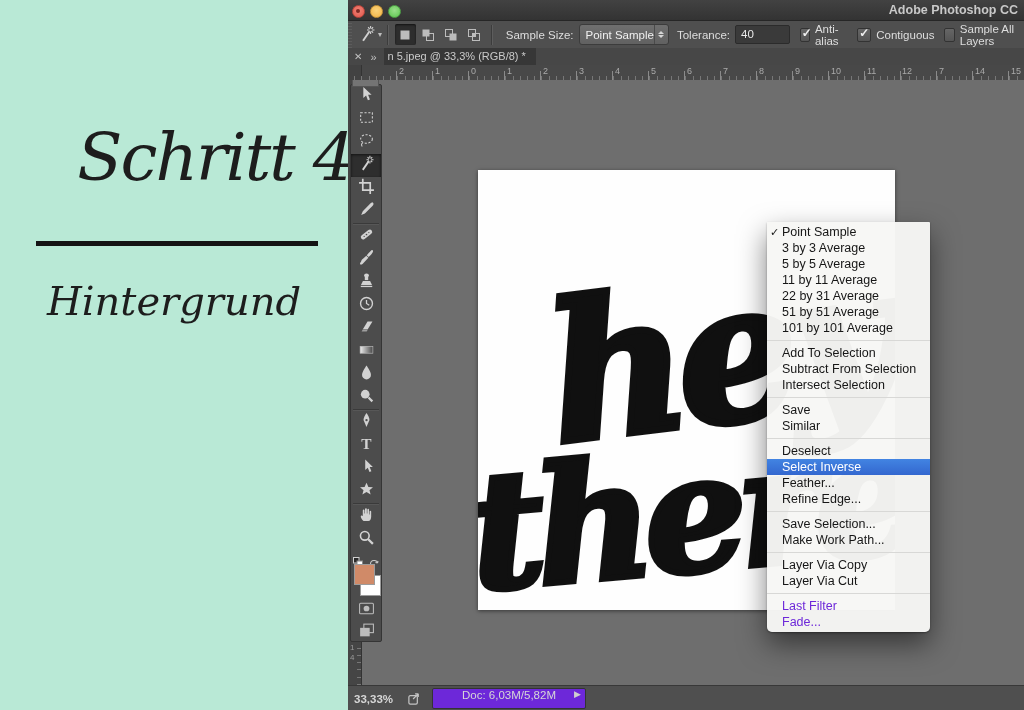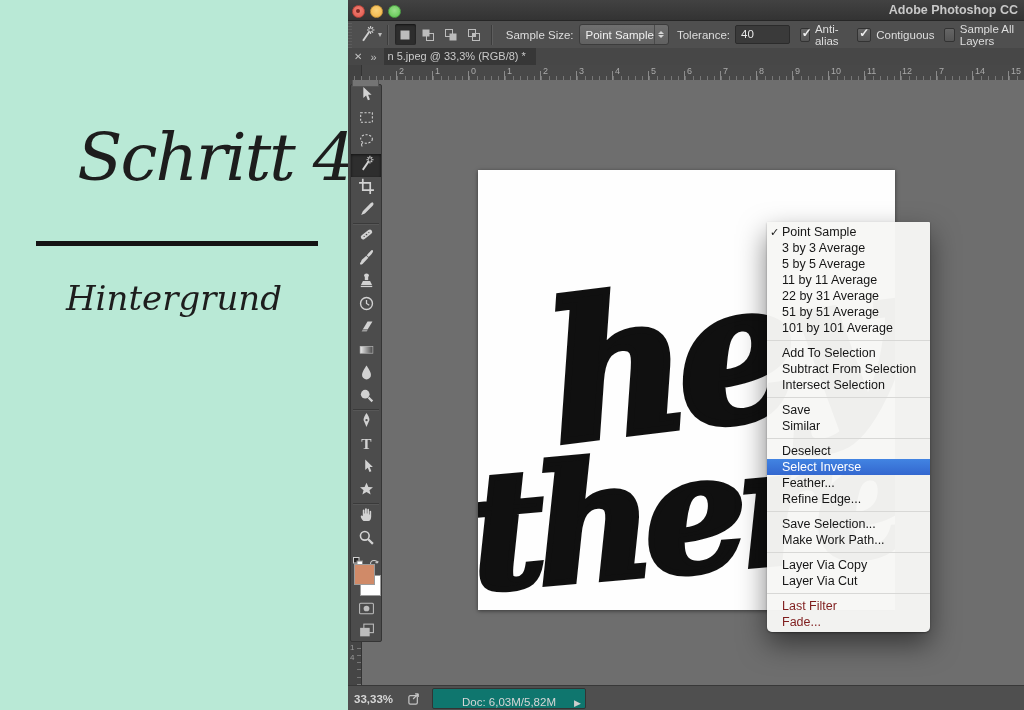--- a/index.html
+++ b/index.html
@@ -6,21 +6,21 @@
   body{width:1024px;height:710px;overflow:hidden;position:relative;
        font-family:"Liberation Sans",sans-serif;background:#6e6e6e;
        -webkit-font-smoothing:antialiased;}
 
   
   .mint-panel{position:absolute;left:0;top:0;width:348px;height:710px;background:#b9e9d6;}
   .script{font-family:"DejaVu Serif",serif;font-style:italic;color:#1d1d1d;}
   .step-title{position:absolute;top:118px;left:0;width:100%;text-align:center;
               font-size:66px;line-height:1.2;letter-spacing:-2px;margin-left:41px;}
   .mint-divider{position:absolute;top:241px;left:36px;width:282px;height:5px;background:#141414;}
-  .step-sub{position:absolute;left:0;width:100%;text-align:center;font-size:34px;line-height:1;}
+  .step-sub{position:absolute;left:0;width:100%;text-align:center;font-size:40px;line-height:1;}
   .sub1{top:281px;}
   .sub2{top:351px;}
 
   
   .ps-window{position:absolute;left:348px;top:0;width:676px;height:710px;background:#6e6e6e;}
 
   
   .titlebar{position:absolute;left:0;top:0;width:100%;height:20px;
             background:linear-gradient(#424242,#333);border-bottom:1px solid #262626;text-align:center;}
   .tl{position:absolute;top:4.5px;width:11px;height:11px;border-radius:50%;}
@@ -99,30 +99,30 @@
   .document{position:absolute;left:130px;top:90px;width:417px;height:440px;background:#fefefe;
             box-shadow:0 1px 4px rgba(0,0,0,.5);overflow:hidden;z-index:2;}
 
   
   .context-menu{position:absolute;left:419px;top:142px;width:163px;background:rgba(247,247,245,.97);
                 border-radius:1px 1px 5px 5px;box-shadow:0 1px 2px rgba(0,0,0,.35), 0 12px 28px rgba(0,0,0,.5);
                 padding:2px 0;z-index:10;font-size:12.5px;color:#161616;}
   .menu-item{position:relative;height:16px;line-height:16px;padding-left:15px;white-space:nowrap;}
   .menu-item .chk{position:absolute;left:3px;top:0;width:11px;font-size:11px;}
   .menu-item.hl{background:linear-gradient(#4284e2,#3367cf);color:#fff;}
-  .menu-item.dis{color:#7f1d1d;}
+  .menu-item.dis{color:#6d28d9;}
   .menu-sep{height:1px;background:#d8d8d6;margin:4px 0;}
 
   
   .statusbar{position:absolute;left:0;top:685px;width:100%;height:25px;background:#4f4f4f;
              border-top:1px solid #383838;color:#d6d6d6;font-size:11.5px;display:flex;align-items:center;}
   .zoom-field{margin-left:6px;font-weight:bold;}
   .export-btn{margin-left:14px;display:flex;align-items:center;}
-  .doc-strip{margin-left:10px;width:152px;height:19px;background:#0f766e;border:1px solid #343434;
-             border-radius:2px;display:flex;align-items:flex-end;position:relative;}
+  .doc-strip{margin-left:10px;width:152px;height:19px;background:#6d28d9;border:1px solid #343434;
+             border-radius:2px;display:flex;align-items:flex-start;position:relative;}
   .doc-strip .doc-text{flex:1;text-align:center;}
   .doc-strip .play{position:absolute;right:4px;color:#cfcfcf;font-size:9px;}
 </style>
 </head>
 <body>
 
 <aside class="mint-panel">
   <div class="script step-title">Schritt 4</div>
   <div class="mint-divider"></div>
   <div class="script step-sub sub1">Hintergrund</div>

